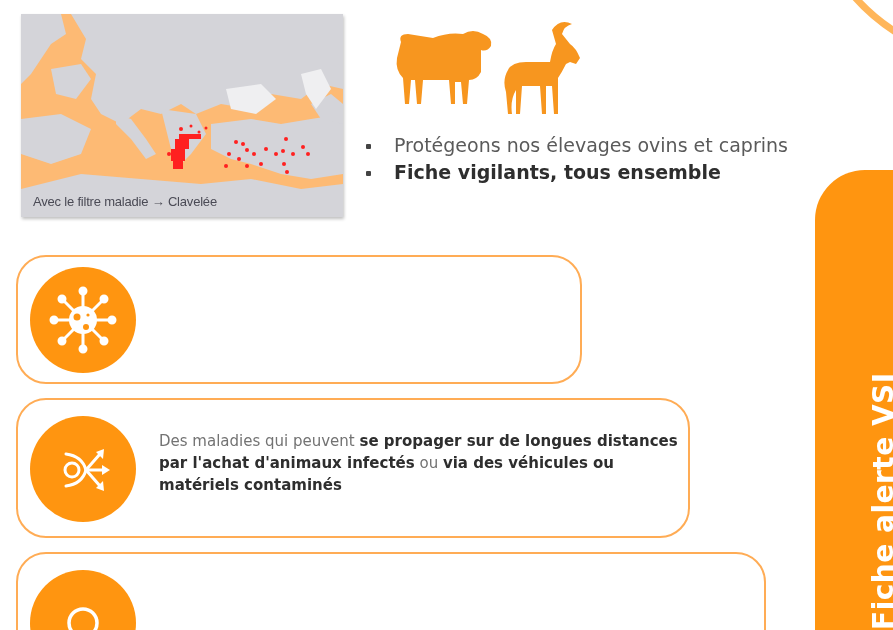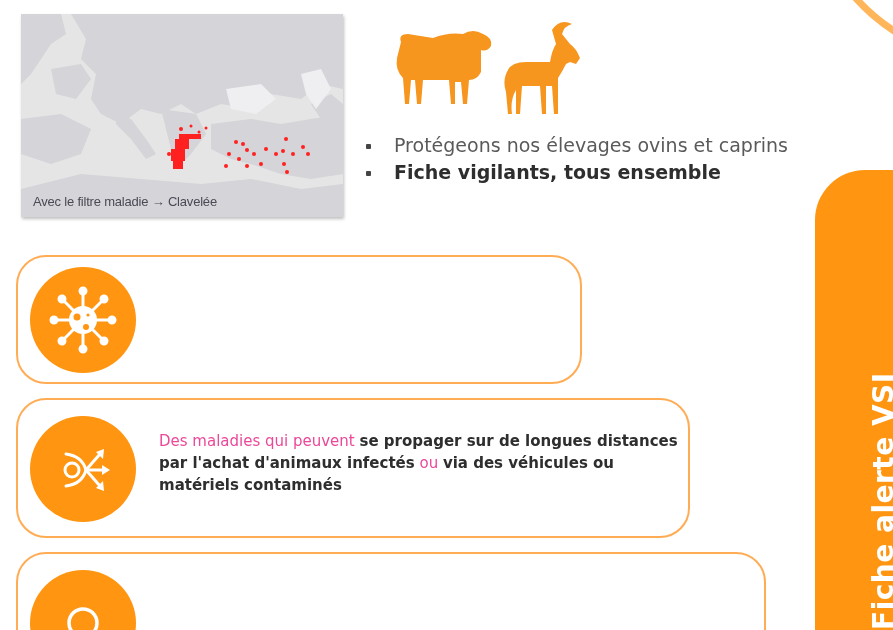--- a/index.html
+++ b/index.html
@@ -2,21 +2,21 @@
 <html><head>
   <meta charset="utf-8">
   <style>
     * { box-sizing: border-box; margin: 0; padding: 0; }
     html, body { width: 893px; height: 630px; overflow: hidden; background: #ffffff; }
     body { position: relative; font-family: "DejaVu Sans", sans-serif; color: #333333; }
 
     
     .map {
       position: absolute; left: 21px; top: 14px; width: 322px; height: 203px;
-      background: #e5e5e5; overflow: hidden;
+      background: #fdba74; overflow: hidden;
       box-shadow: 1px 2px 3px rgba(0,0,0,0.25);
     }
     .map svg { position: absolute; left: 0; top: 0; }
     .map-caption {
       position: absolute; left: 12px; bottom: 8px;
       font-family: "Liberation Sans", sans-serif; font-size: 13px; color: #4a4a55;
       letter-spacing: -0.2px;
     }
 
     
@@ -55,21 +55,21 @@
     .card .icon-circle {
       position: absolute; width: 106px; height: 106px; border-radius: 50%;
       background: #ff9510;
     }
     .card .icon-circle svg { position: absolute; left: 0; top: 0; }
     .card .text {
       position: absolute; font-size: 15px; line-height: 22px; color: #3b3b3b;
       font-family: "DejaVu Sans", sans-serif;
     }
     .card .text b { color: #2e2e2e; font-weight: bold; }
-    .card .text .l { color: #ec4899; }
+    .card .text .l { color: #737373; }
 
     .card1 { left: 16px; top: 255px; width: 566px; height: 129px; }
     .card1 .icon-circle { left: 12px; top: 10px; }
     .card1 .text { left: 141px; top: 42px; width: 420px; font-weight: bold; color: #2e2e2e; font-size: 15px; }
 
     .card2 { left: 16px; top: 398px; width: 674px; height: 140px; }
     .card2 .icon-circle { left: 12px; top: 16px; }
     .card2 .text { left: 141px; top: 30px; width: 530px; }
 
     .card3 { left: 16px; top: 552px; width: 750px; height: 110px; }

